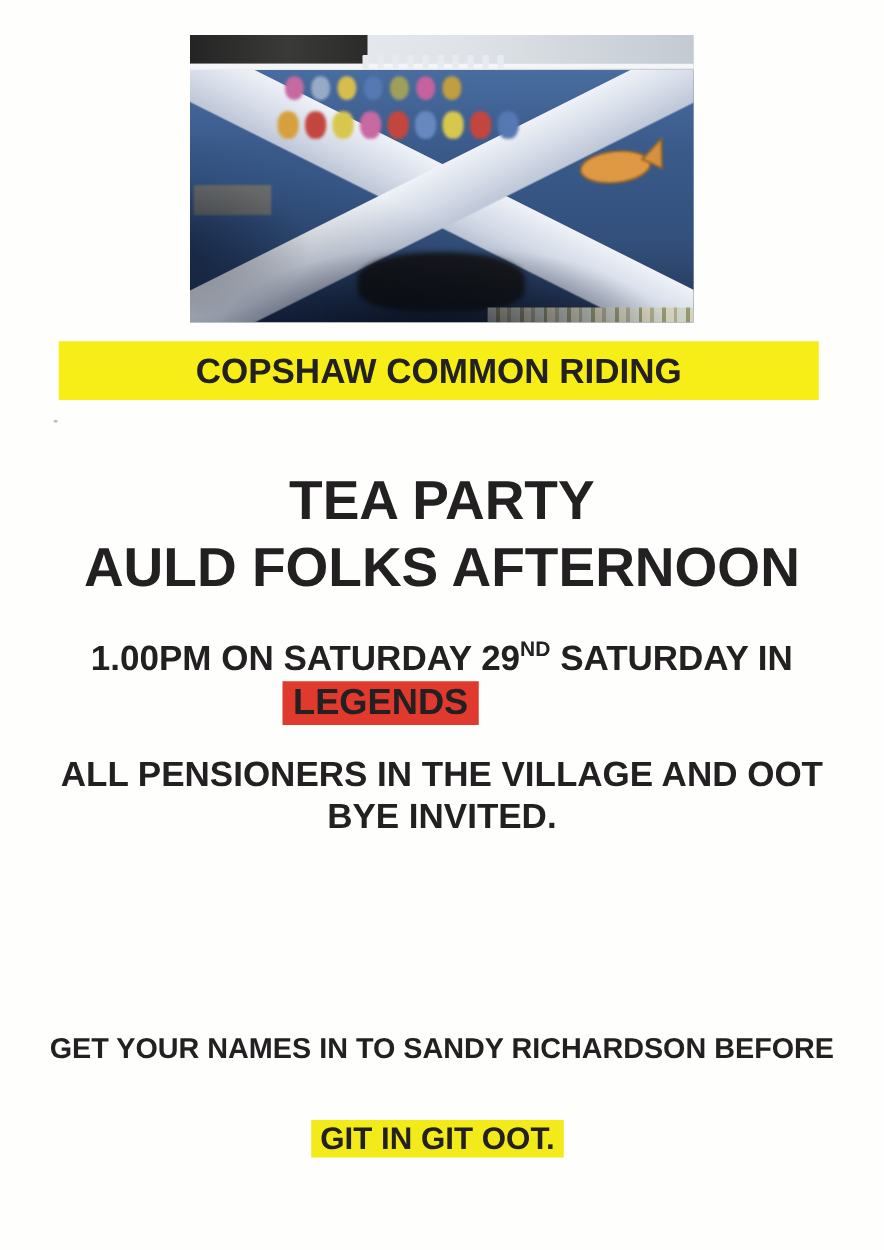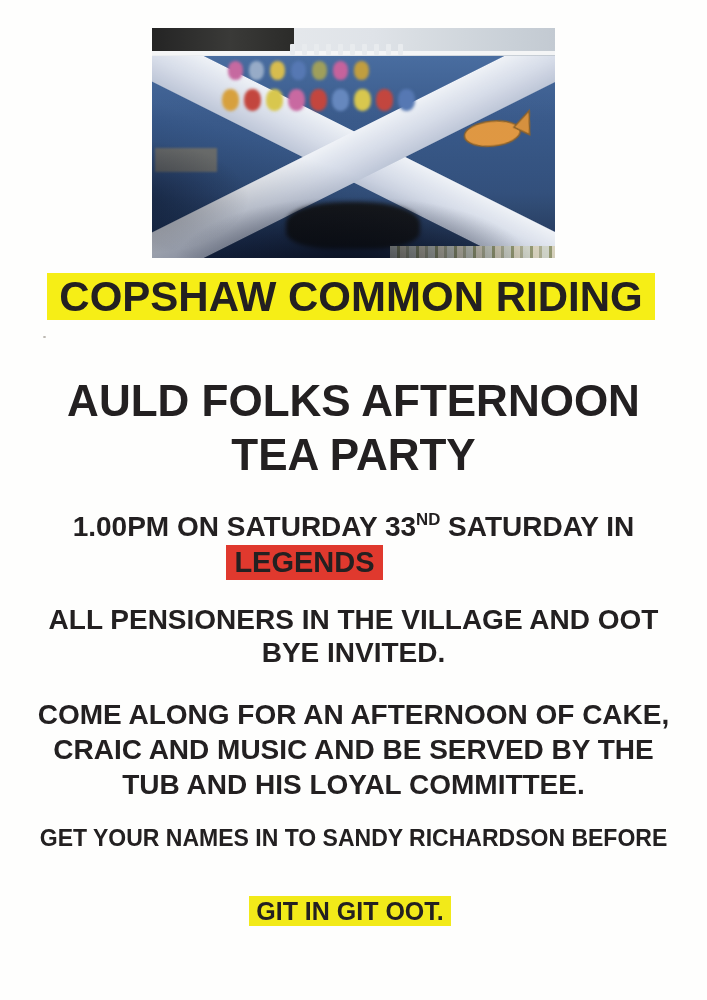--- a/index.html
+++ b/index.html
@@ -55,21 +55,21 @@
     position:absolute;left:134px;top:146px;width:134px;height:47px;
     background:#0c0e11;border-radius:45% 45% 35% 35%;filter:blur(2px);
   }
   .bottom-strip{
     position:absolute;right:0;bottom:0;width:165px;height:12px;filter:blur(.6px);
     background:repeating-linear-gradient(90deg,#cfd3c6 0 7px,#8f9468 7px 10px,#d8d2ba 10px 16px,#a8aa8a 16px 19px);
   }
   
   .banner{
     position:absolute;left:47px;top:273px;width:608px;height:47px;
-    text-align:center;font-size:42px;line-height:48px;letter-spacing:0px;
+    text-align:center;font-size:28px;line-height:48px;letter-spacing:0px;
   }
   .title{
     position:absolute;left:0;top:374px;width:707px;
     text-align:center;font-size:44px;line-height:54px;
   }
   .dateline{
     position:absolute;left:0;top:504px;width:707px;
     text-align:center;font-size:28px;line-height:33px;
   }
   .venue-wrap{position:absolute;left:0;top:545px;width:609px;text-align:center;}
@@ -147,42 +147,37 @@
     </div>
   </div>
 
   <div class="banner" style="background: rgb(246, 238, 22);">
     <span>COPSHAW COMMON RIDING</span>
   </div>
 
   <div class="artifact-dot"></div>
 
   <div class="title">
+    <div>TEA PARTY</div>
     <div>AULD FOLKS AFTERNOON</div>
-    <div>TEA PARTY</div>
   </div>
 
-  <div class="dateline"><span>1.00PM ON SATURDAY 33</span><sup>ND</sup><span> SATURDAY IN</span></div>
+  <div class="dateline"><span>1.00PM ON SATURDAY 29</span><sup>ND</sup><span> SATURDAY IN</span></div>
 
   <div class="venue-wrap">
     <span class="venue" style="background: rgb(224, 57, 46);">
       <span>LEGENDS</span>
     </span>
   </div>
 
   <div class="para1">
     <div>ALL PENSIONERS IN THE VILLAGE AND OOT</div>
     <div>BYE INVITED.</div>
   </div>
 
-  <div class="para2">
-    <div>COME ALONG FOR AN AFTERNOON OF CAKE,</div>
-    <div>CRAIC AND MUSIC AND BE SERVED BY THE</div>
-    <div>TUB AND HIS LOYAL COMMITTEE.</div>
-  </div>
 
   <div class="para3">
     <div>GET YOUR NAMES IN TO SANDY RICHARDSON BEFORE</div>
   </div>
 
   <div class="footer-wrap">
     <span class="footer-hl" style="background: rgb(242, 234, 25);">
       <span>GIT IN GIT OOT.</span>
     </span>
   </div>

